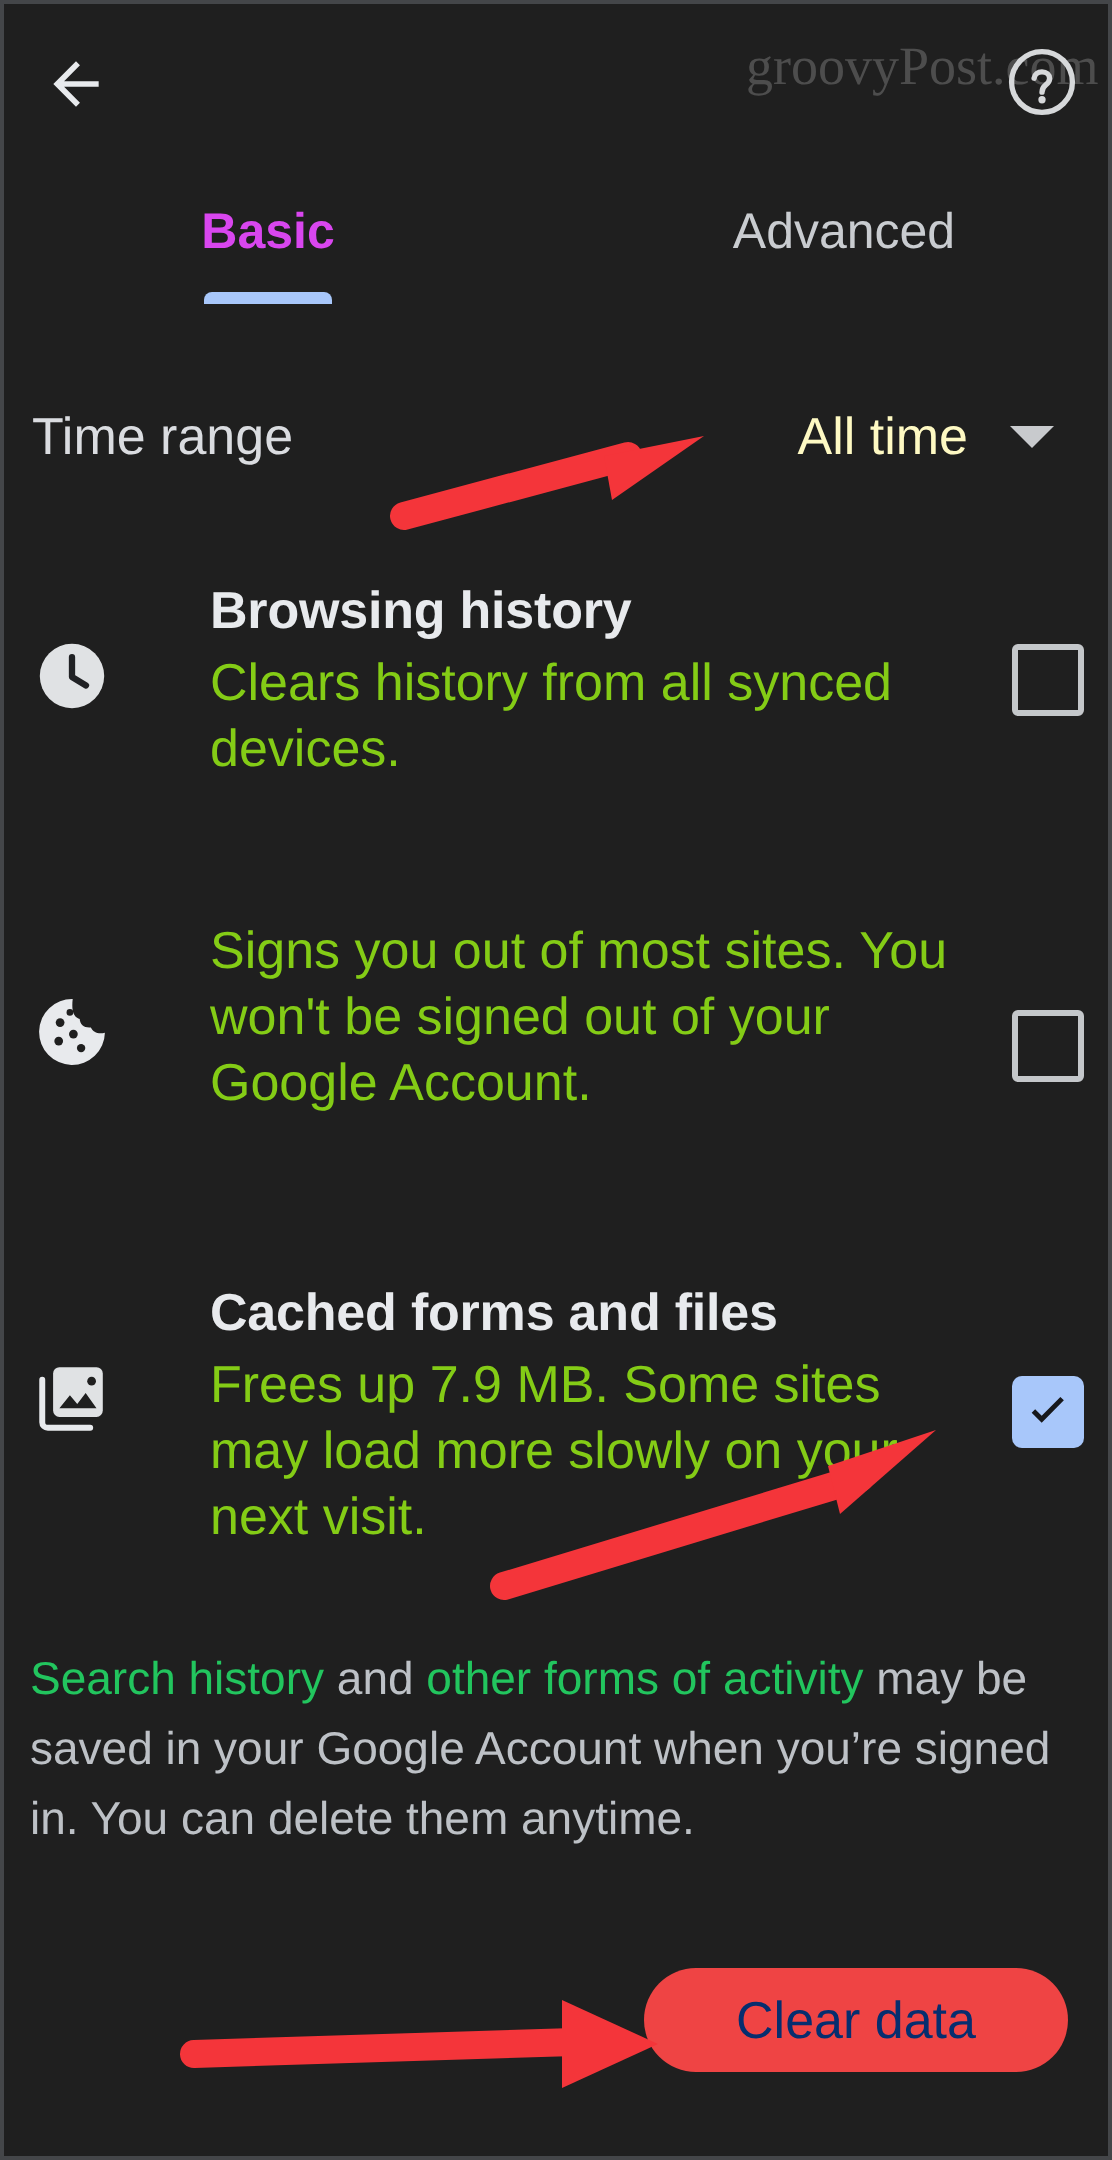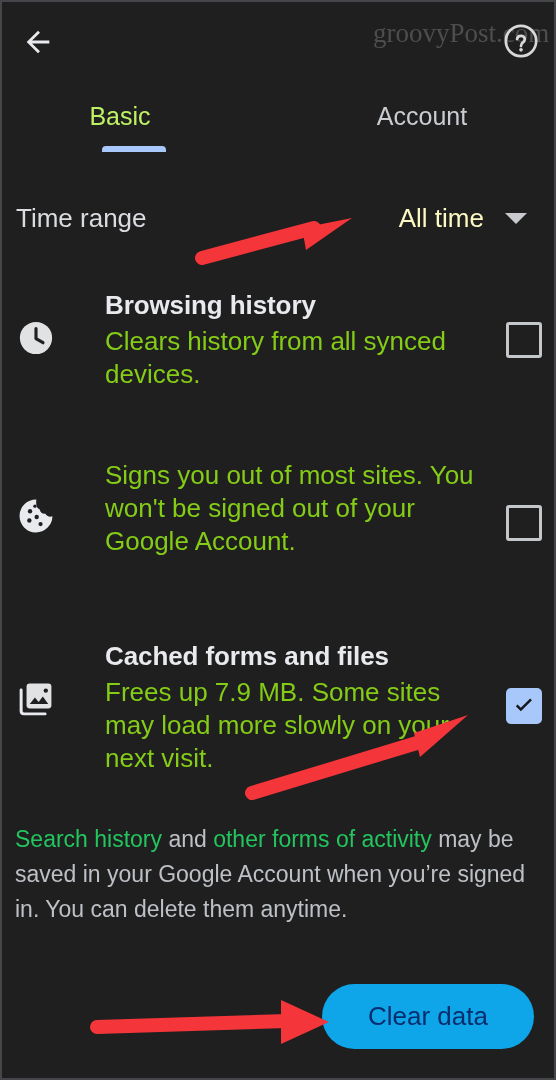--- a/index.html
+++ b/index.html
@@ -70,21 +70,21 @@
   }
   .tab {
     position: absolute;
     top: 0;
     height: 66px;
     display: flex; align-items: flex-start; justify-content: center;
     padding-top: 10px;
     font-size: 25px;
     box-sizing: border-box;
   }
-  .tab-basic { left: 20px; width: 196px; color: #bef264; }
+  .tab-basic { left: 34px; width: 196px; color: #d946ef; font-weight: bold; }
   .tab-adv   { left: 298px; width: 244px; color: #c9ccd0; }
   .tab-indicator {
     position: absolute;
     left: 100px; top: 54px;
     width: 64px; height: 6px;
     background: #a8c7fa;
     border-radius: 4px 4px 0 0;
   }
 
   
@@ -181,22 +181,22 @@
   }
   .footer-note a {
     color: #22c55e;
     text-decoration: none;
   }
 
   
   .clear-btn {
     position: absolute;
     right: 20px; top: 982px;
-    width: 212px; height: 65px;
-    background: #0ea5e9;
+    width: 212px; height: 52px;
+    background: #ef4444;
     border-radius: 33px;
     display: flex; align-items: center; justify-content: center;
     font-size: 26px;
     color: #062e6f;
     border: none;
     font-family: "Liberation Sans", sans-serif;
   }
 
   
   .anno {
@@ -229,21 +229,21 @@
           <circle cx="12" cy="12" r="9.6" fill="none" stroke="#d6d8da" stroke-width="1.7"></circle>
           <path d="M12 15.2c0-1.1.3-1.6 1.2-2.3.8-.6 1.2-1.1 1.2-2 0-1.2-1-2.1-2.4-2.1-1.3 0-2.3.8-2.5 2" fill="none" stroke="#d6d8da" stroke-width="1.7" stroke-linecap="round"></path>
           <circle cx="12" cy="17.6" r="1.15" fill="#d6d8da"></circle>
         </svg>
       </span>
     </div>
   </div>
 
   <div class="tabs">
     <div class="tab tab-basic">Basic</div>
-    <div class="tab tab-adv">Account</div>
+    <div class="tab tab-adv">Advanced</div>
     <div class="tab-indicator"></div>
   </div>
 
   <div class="timerange-row">
     <div class="timerange-label">Time range</div>
     <div class="timerange-value">All time</div>
     <div class="timerange-caret">
       <span class="caret"></span>
     </div>
   </div>

